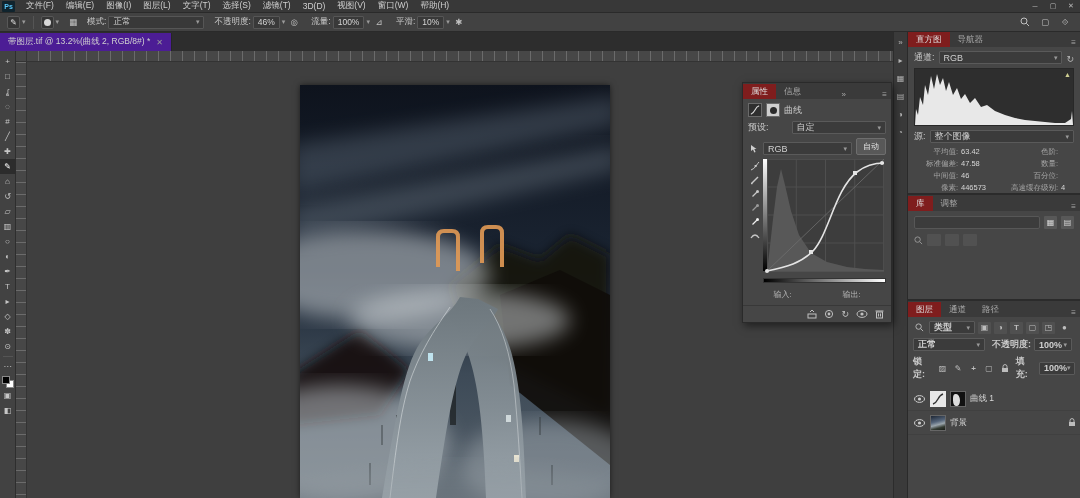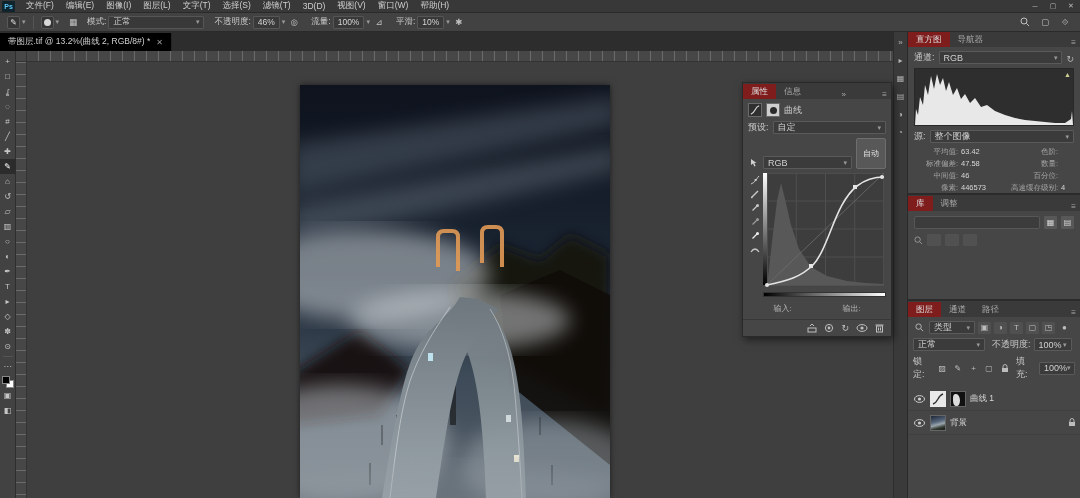--- a/index.html
+++ b/index.html
@@ -30,21 +30,21 @@
     display:flex; align-items:center; padding:0 4px; gap:3px; color:#d4d4d4; }
   .opt-field.wide { width:96px; justify-content:space-between; }
   .opt-icon { width:14px; height:13px; display:flex; align-items:center; justify-content:center; color:#c0c0c0; }
   .opt-right { margin-left:auto; display:flex; align-items:center; gap:6px; padding-right:4px; }
 
   
   .content { flex:1; display:flex; min-height:0; }
   .left-col { flex:1; display:flex; flex-direction:column; min-width:0; }
 
   .tabbar { height:19px; background:#2d2d2d; display:flex; align-items:flex-end; }
-  .doc-tab { height:18px; background:#000000; border-right:1px solid #262626; color:#d0d0d0;
+  .doc-tab { height:18px; background:#4c1d95; border-right:1px solid #262626; color:#d0d0d0;
     display:flex; align-items:center; gap:6px; padding:0 8px; font-size:8.5px; white-space:nowrap; }
   .doc-close { color:#9a9a9a; font-size:8px; }
 
   .workspace { flex:1; display:flex; min-height:0; }
 
   
   .toolbar { width:16px; background:#424242; border-right:1px solid #2e2e2e; display:flex;
     flex-direction:column; align-items:center; padding-top:3px; gap:0; }
   .tool { width:16px; height:15px; display:flex; align-items:center; justify-content:center;
     color:#c6c6c6; font-size:8px; }
@@ -102,21 +102,21 @@
   .lib-search-row { display:flex; align-items:center; gap:4px; }
   .lib-search { flex:1; height:13px; background:#3c3c3c; border:1px solid #575757; border-radius:2px; }
   .lib-viewbtn { width:13px; height:13px; background:#585858; color:#ddd; display:flex;
     align-items:center; justify-content:center; font-size:8px; border-radius:1px; }
   .lib-items { display:flex; align-items:center; gap:4px; color:#9a9a9a; }
   .lib-thumb { width:14px; height:12px; background:#515151; border-radius:1px; }
 
   
   .layers-panel { flex:1; border-bottom:none; }
   .layers-body { padding:4px 0 0 0; display:flex; flex-direction:column; flex:1; }
-  .layers-ctl { display:flex; align-items:center; gap:3px; padding:0 5px; margin-bottom:4px; }
+  .layers-ctl { display:flex; align-items:center; gap:3px; padding:0 5px; margin-bottom:4px;font-weight:bold; }
   .mini-icon { width:13px; height:12px; display:flex; align-items:center; justify-content:center;
     color:#bdbdbd; font-size:8px; background:#505050; border-radius:1px; }
   .mini-icon.plain { background:none; }
   .layer-rows { display:flex; flex-direction:column; margin-top:2px; }
   .layer-row { height:24px; display:flex; align-items:center; gap:4px; padding:0 4px;
     border-bottom:1px solid #404040; }
   .layer-row.selected { background:#5c5c5c; }
   .eye-cell { width:14px; display:flex; justify-content:center; }
   .adj-thumb { width:16px; height:16px; background:#e9e9e9; display:flex; align-items:center;
     justify-content:center; }
@@ -134,21 +134,21 @@
   
   .props { position:absolute; left:742px; top:82px; width:150px; background:#464646;
     border:1px solid #2a2a2a; box-shadow:2px 3px 8px rgba(0,0,0,.5); z-index:5;
     display:flex; flex-direction:column; }
   .props-body { padding:4px 5px 3px 5px; display:flex; flex-direction:column; gap:4px; }
   .curves-badge { width:14px; height:14px; background:#2f2f2f; border:1px solid #6a6a6a;
     display:flex; align-items:center; justify-content:center; }
   .mask-badge { width:14px; height:14px; background:#cfcfcf; border:1px solid #6a6a6a;
     display:flex; align-items:center; justify-content:center; }
   .mask-badge .inner { width:7px; height:7px; background:#2b2b2b; border-radius:50%; }
-  .auto-btn { height:31px; background:#585858; border:1px solid #6e6e6e; border-radius:2px;
+  .auto-btn { height:17px; background:#585858; border:1px solid #6e6e6e; border-radius:2px;
     color:#e2e2e2; display:flex; align-items:center; padding:0 6px; font-size:8px; }
   .curve-zone { display:flex; gap:2px; }
   .curve-tools { width:13px; display:flex; flex-direction:column; gap:4px; align-items:center; padding-top:2px; }
   .curve-wrap { flex:1; }
   .grad-h { height:5px; background:linear-gradient(90deg,#000,#fff); margin-top:1px; border:1px solid #333; }
   .io-row { display:flex; justify-content:space-around; color:#b5b5b5; font-size:8px; padding:2px 0; }
   .props-footer { height:17px; border-top:1px solid #383838; display:flex; align-items:center;
     justify-content:flex-end; gap:7px; padding:0 7px; color:#c0c0c0; }
 
   svg { display:block; }
@@ -574,21 +574,21 @@
               <path d="M1,11 Q4,10 6,6 Q8,2 11,1" fill="none" stroke="#ddd" stroke-width="1.3"></path>
             </svg>
         </span>
         <span class="mask-badge">
             <span class="inner"></span>
           </span>
         <span>曲线</span>
       </div>
       <div class="row">
         <span>预设:</span>
-        <div class="field" style="flex:1;">
+        <div class="field" style="flex:1;margin-left:19px;">
           <span>自定</span>
           <span class="caret">▾</span>
         </div>
       </div>
       <div class="row">
         <span>
           <svg width="11" height="11" viewBox="0 0 11 11">
               <path d="M3,1 L3,7 L5,5.4 L6.3,8.6 L7.6,8 L6.3,5 L8.5,5 Z" fill="#cfcfcf"></path>
             </svg>
         </span>

